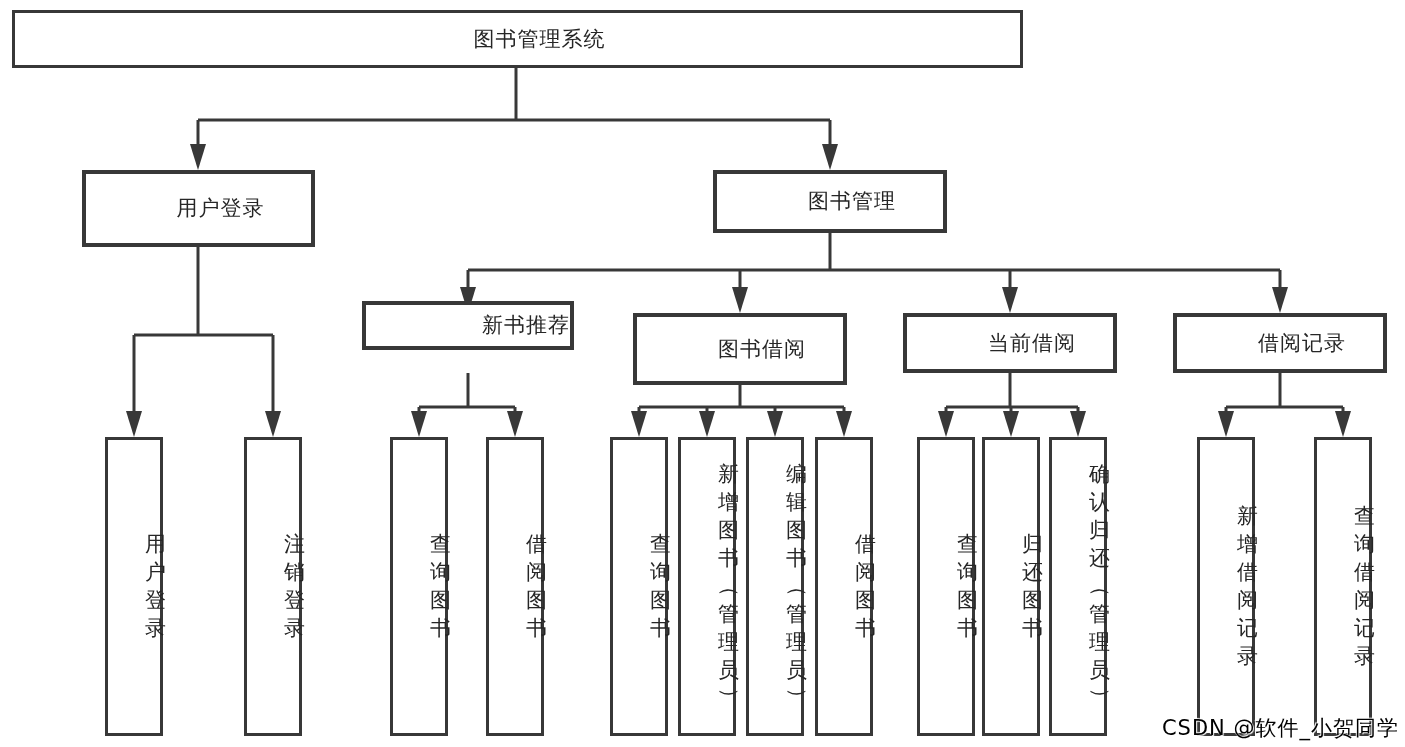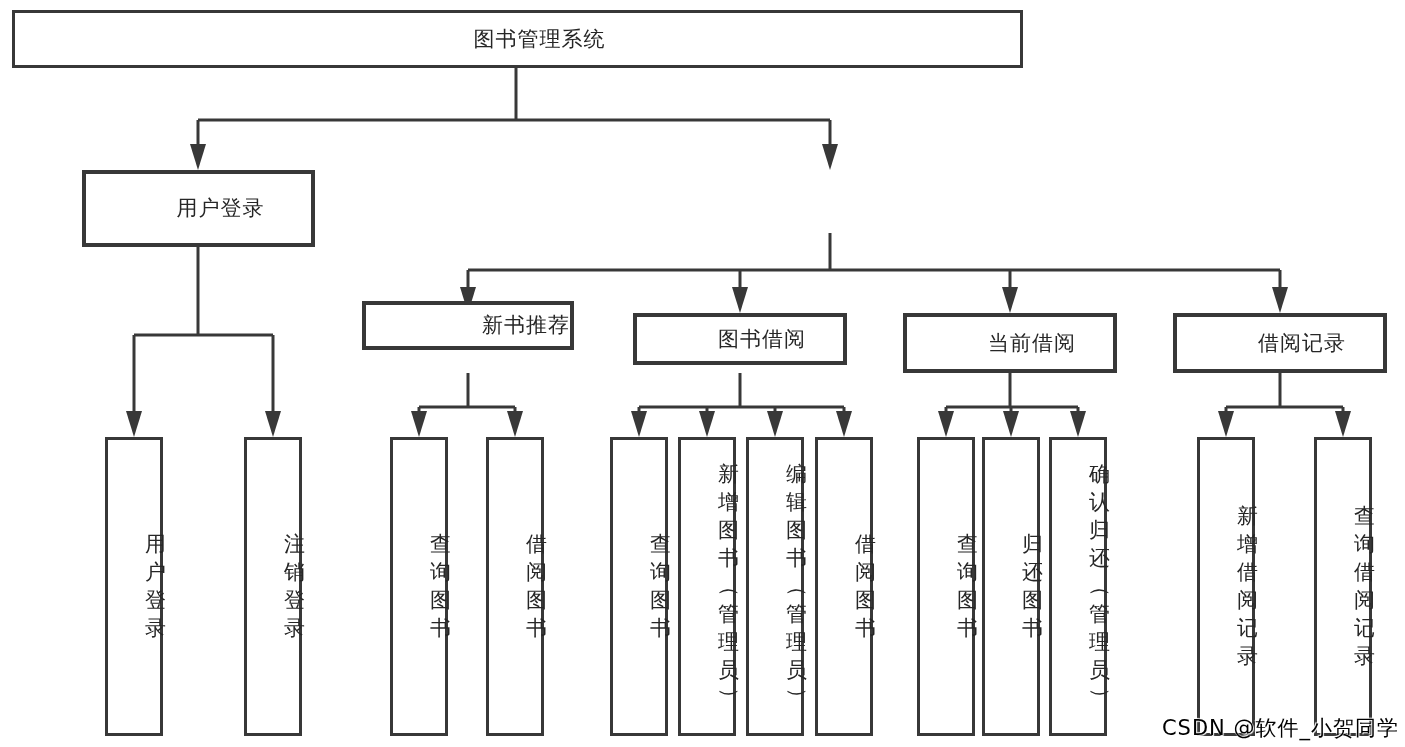--- a/index.html
+++ b/index.html
@@ -109,25 +109,28 @@
       <polygon points="1335,411 1351,411 1343,437" fill="#383838"></polygon>
     </svg>
 
   <div class="node root" style="left:12px;top:10px;width:1011px;height:58px;">
     <span>图书管理系统</span>
   </div>
 
   <div class="node lvl" style="left:82px;top:170px;width:233px;height:77px;">
     <span>用户登录</span>
   </div>
+  <div class="node lvl" style="left:713px;top:170px;width:234px;height:63px;">
+    <span>图书管理</span>
+  </div>
 
   <div class="node lvl" style="left:362px;top:301px;width:212px;height:49px;justify-content:flex-end;">
     <span>新书推荐</span>
   </div>
-  <div class="node lvl" style="left:633px;top:313px;width:214px;height:52px;">
+  <div class="node lvl" style="left:633px;top:313px;width:214px;height:72px;">
     <span>图书借阅</span>
   </div>
   <div class="node lvl" style="left:903px;top:313px;width:214px;height:60px;">
     <span>当前借阅</span>
   </div>
   <div class="node lvl" style="left:1173px;top:313px;width:214px;height:60px;text-align:center;">
     <span>借阅记录</span>
   </div>
 
   <div class="node leaf" style="left:105px;top:437px;width:58px;height:299px;">

